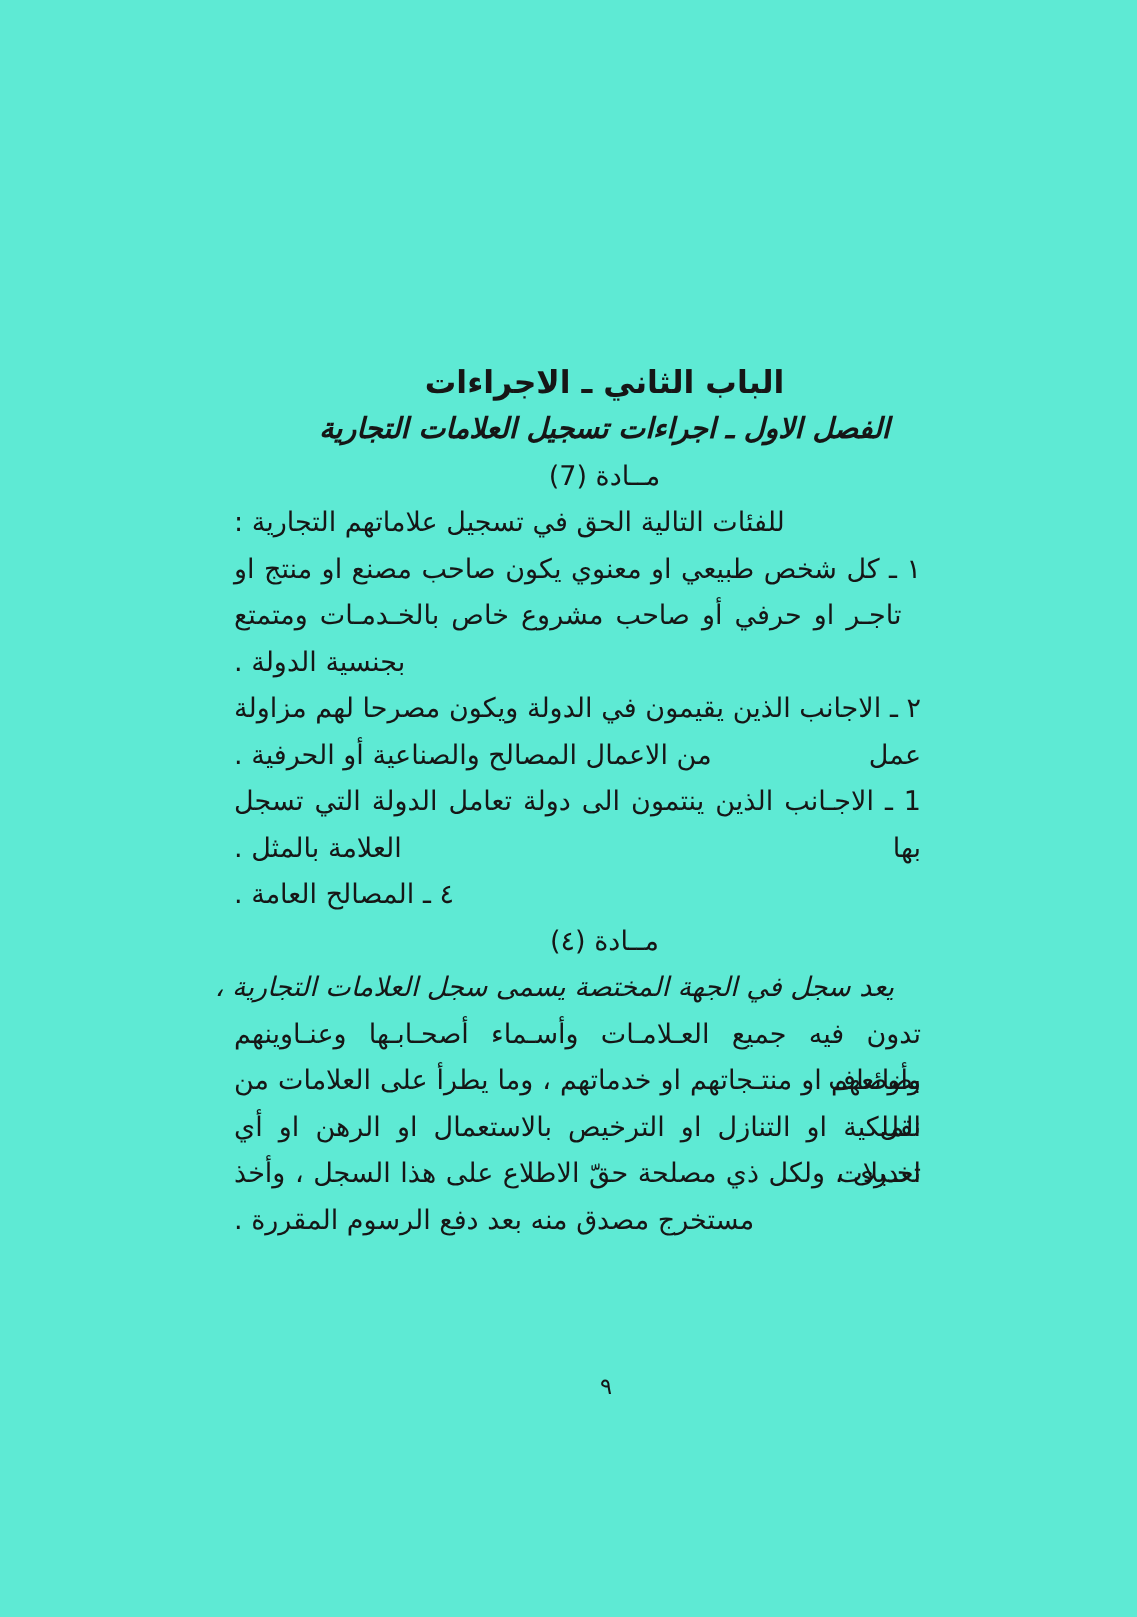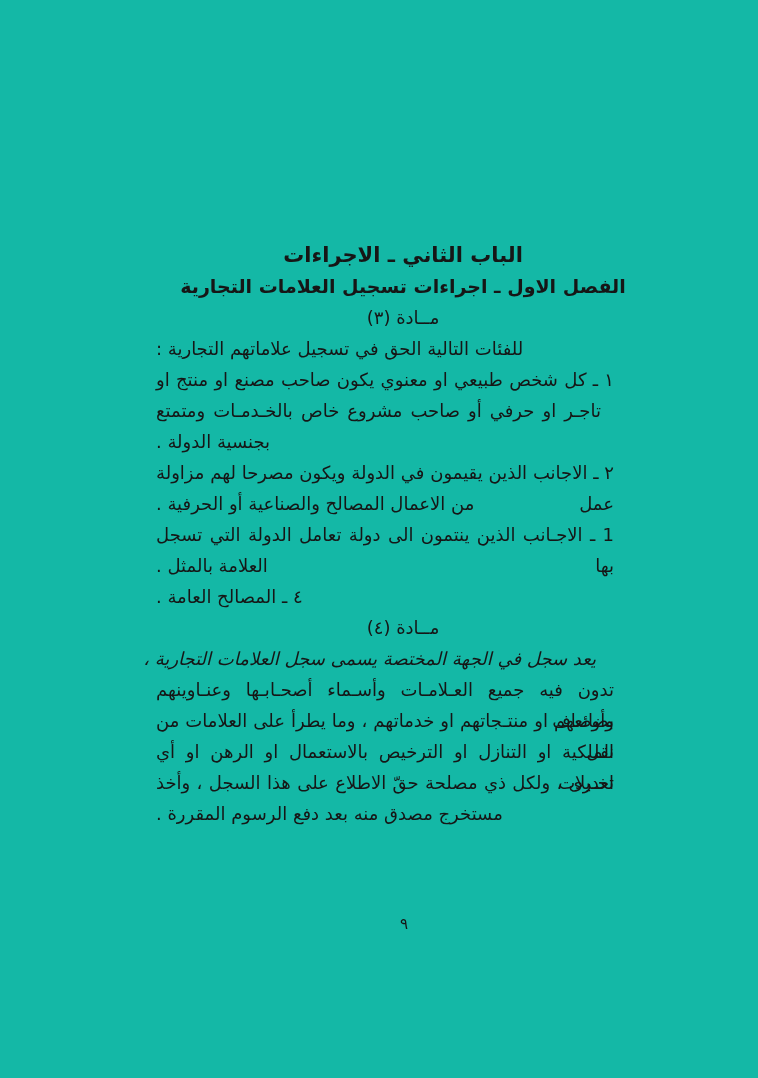--- a/index.html
+++ b/index.html
@@ -4,21 +4,21 @@
 <style>
   html, body {
     margin: 0;
     padding: 0;
     background: #ffffff;
   }
   .page {
     position: relative;
     width: 758px;
     height: 1078px;
-    background: #14b8a6;
+    background: #5eead4;
     overflow: hidden;
     font-family: "DejaVu Sans", sans-serif;
     color: #161616;
   }
   .content {
     position: absolute;
     top: 240px;
     left: 156px;
     width: 458px;
     direction: rtl;
@@ -36,21 +36,21 @@
     text-align-last: justify;
     text-justify: inter-word;
   }
   .line.right  { text-align: left; }
   .line.center {
     text-align: center;
     position: relative;
     left: 18px; 
   }
   .h1 { font-size: 21px; font-weight: 700; }
-  .h2 { font-size: 19px; font-weight: 700; }
+  .h2 { font-size: 19px; font-weight: 700; font-style: italic; }
   .art { font-size: 18px; font-weight: 400; }
   .ind6  { padding-right: 6px; }
   .ind13 { padding-right: 13px; }
   .ind18 { padding-right: 18px; font-style: italic; }
   .page-number {
     position: absolute;
     top: 912px;
     left: 392px;
     width: 24px;
     text-align: center;
@@ -61,21 +61,21 @@
 </style>
 </head>
 <body>
 
 <div class="page">
   <div class="content">
 
     <div class="line center h1">الباب الثاني ـ الاجراءات</div>
     <div class="line center h2">الفصل الاول ـ اجراءات تسجيل العلامات التجارية</div>
 
-    <div class="line center art">مــادة (٣)</div>
+    <div class="line center art">مــادة (7)</div>
     <div class="line right ind6">للفئات التالية الحق في تسجيل علاماتهم التجارية :</div>
 
     <div class="line just">١ ـ كل شخص طبيعي او معنوي يكون صاحب مصنع او منتج او</div>
     <div class="line just ind13">تاجـر او حرفي أو صاحب مشروع خاص بالخـدمـات ومتمتع</div>
     <div class="line right ind13">بجنسية الدولة .</div>
 
     <div class="line just">٢ ـ الاجانب الذين يقيمون في الدولة ويكون مصرحا لهم مزاولة عمل</div>
     <div class="line right ind13">من الاعمال المصالح والصناعية أو الحرفية .</div>
 
     <div class="line just">1 ـ الاجـانب الذين ينتمون الى دولة تعامل الدولة التي تسجل بها</div>

